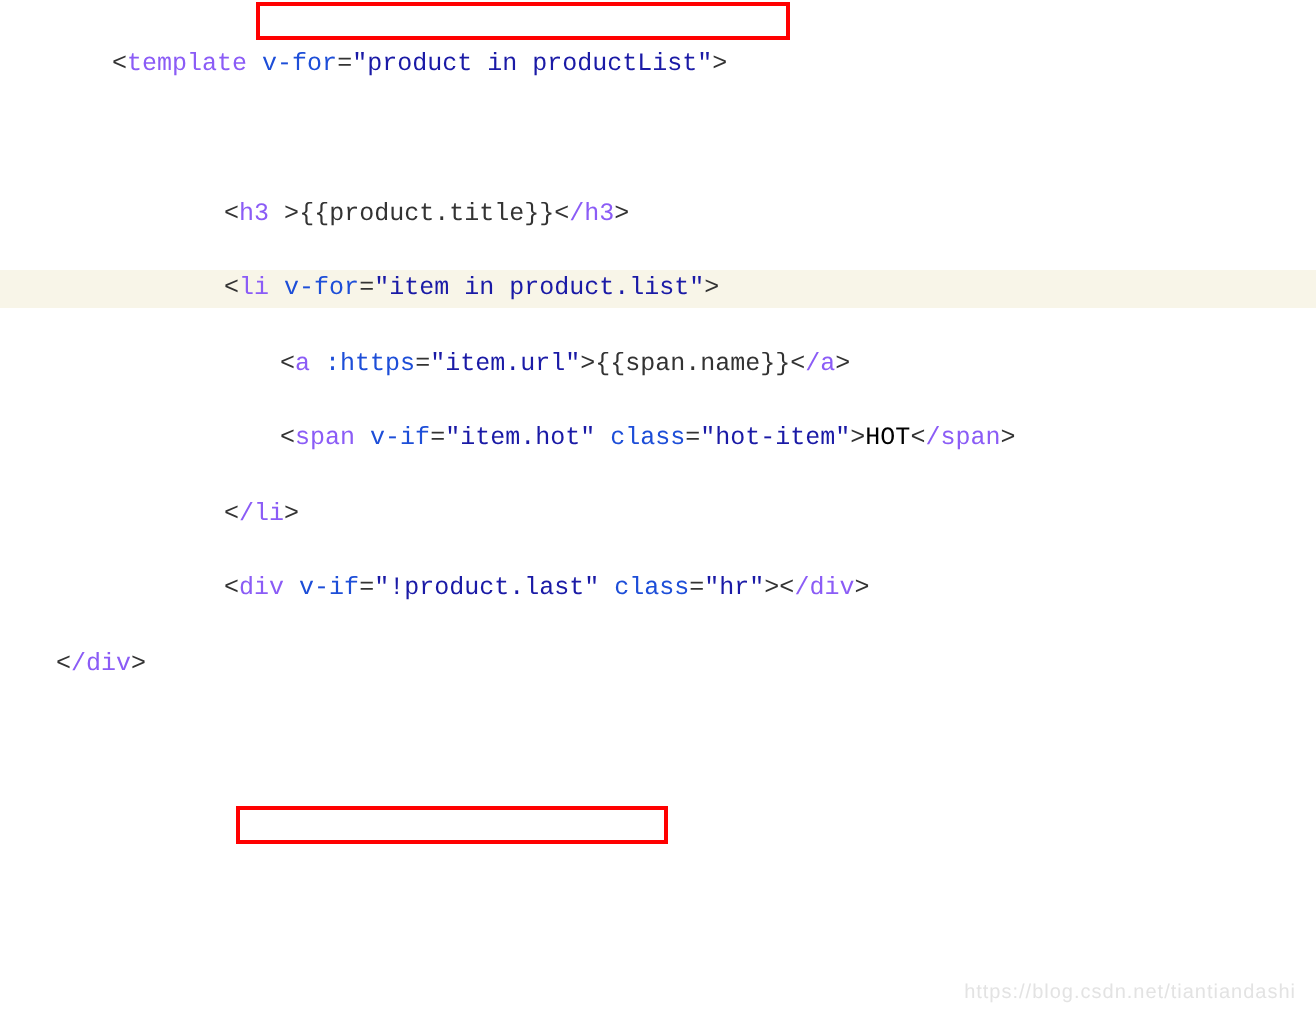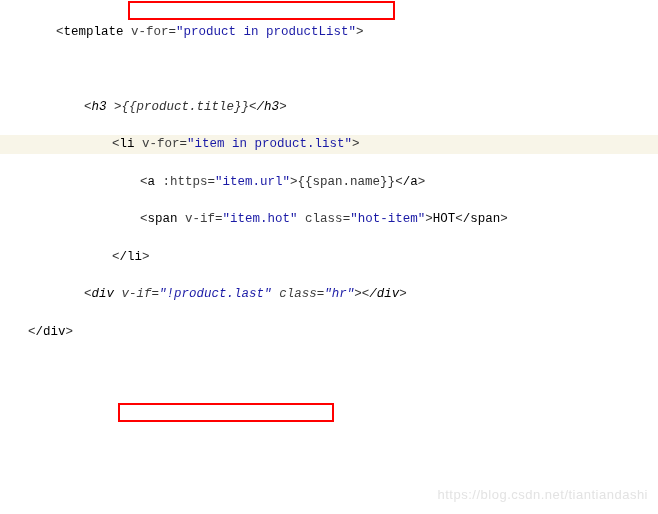--- a/index.html
+++ b/index.html
@@ -19,22 +19,22 @@
     white-space: pre;
   }
   .line {
     padding: 0 0 0 28px;
     min-height: 18px;
   }
   .highlighted-line {
     background: #f8f5e8;
     position: relative;
   }
-  .tag { color: #000000; }
-  .attr-name { color: #404040; }
+  .tag { color: #8b5cf6; }
+  .attr-name { color: #1d4ed8; }
   .attr-value { color: #1a1aa6; }
   .punct { color: #333; }
   .text { color: #000000; }
   .interp { color: #333; }
   .redbox1 {
     position: absolute;
     border: 2px solid #ff0000;
     left: 128px;
     top: 1px;
     width: 267px;
@@ -49,26 +49,26 @@
     width: 216px;
     height: 19px;
     pointer-events: none;
   }
   .watermark {
     position: absolute;
     right: 10px;
     bottom: 10px;
     color: #e3e3e3;
     font-family: sans-serif;
-    font-size: 13px;
+    font-size: 10px;
     letter-spacing: 0.5px;
   }
   
   .i1 { padding-left: 56px; }
-  .i2 { padding-left: 84px; font-style: italic; }
+  .i2 { padding-left: 112px; }
   .i3 { padding-left: 112px; }
   .i4 { padding-left: 140px; }
 </style>
 </head>
 <body>
 
 <div class="code-block">
 <div class="line i1"><span class="punct">&lt;</span><span class="tag">template</span> <span class="attr-name">v-for</span><span class="punct">=</span><span class="attr-value">"product in productList"</span><span class="punct">&gt;</span></div>
 <div class="line"> </div>
 <div class="line i2"><span class="punct">&lt;</span><span class="tag">h3</span> <span class="punct">&gt;</span><span class="interp">{{product.title}}</span><span class="punct">&lt;</span><span class="tag">/h3</span><span class="punct">&gt;</span></div>

